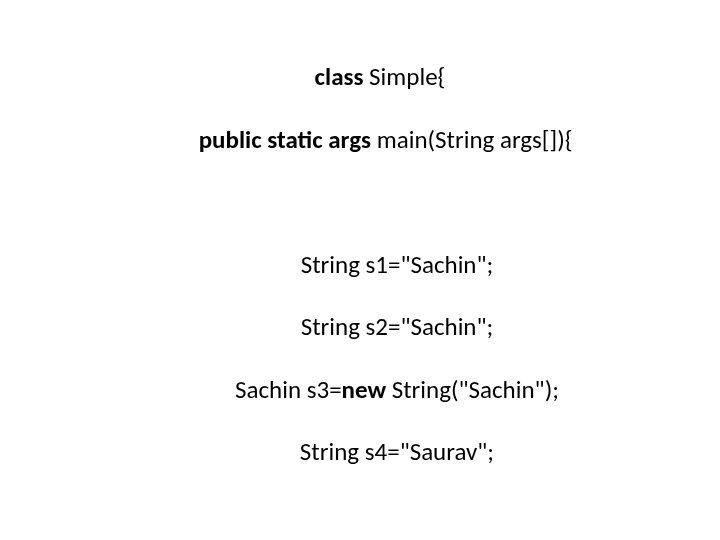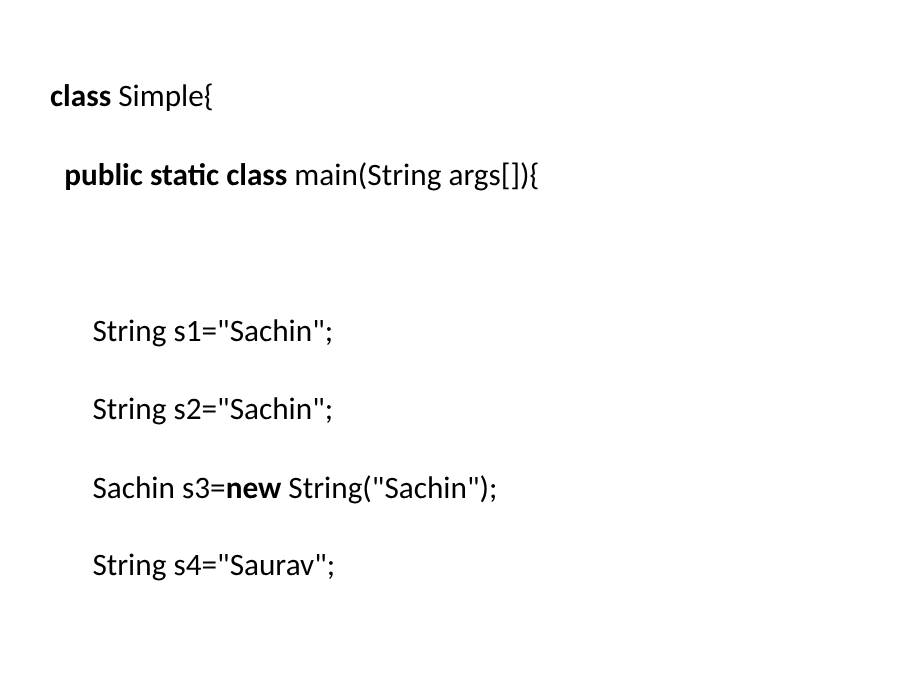--- a/index.html
+++ b/index.html
@@ -18,28 +18,29 @@
       padding: 30px 0 0 40px;
     }
     .code-container {
       white-space: pre;
     }
     .bold {
       font-weight: bold;
     }
     .line {
       display: block;
+      text-align: center;
     }
   </style>
 </head>
 <body>
 
 <div class="code-container">
 <span class="line"><span class="bold">class</span><span> Simple{</span></span>
-<span class="line"><span>  </span><span class="bold">public static class</span><span> main(String args[]){</span></span>
+<span class="line"><span>  </span><span class="bold">public static args</span><span> main(String args[]){</span></span>
 <span class="line"> </span>
 <span class="line">      String s1="Sachin";</span>
 <span class="line">      String s2="Sachin";</span>
 <span class="line"><span>      Sachin s3=</span><span class="bold">new</span><span> String("Sachin");</span></span>
 <span class="line">      String s4="Saurav";</span>
 <span class="line"> </span>
 
 
 
 

